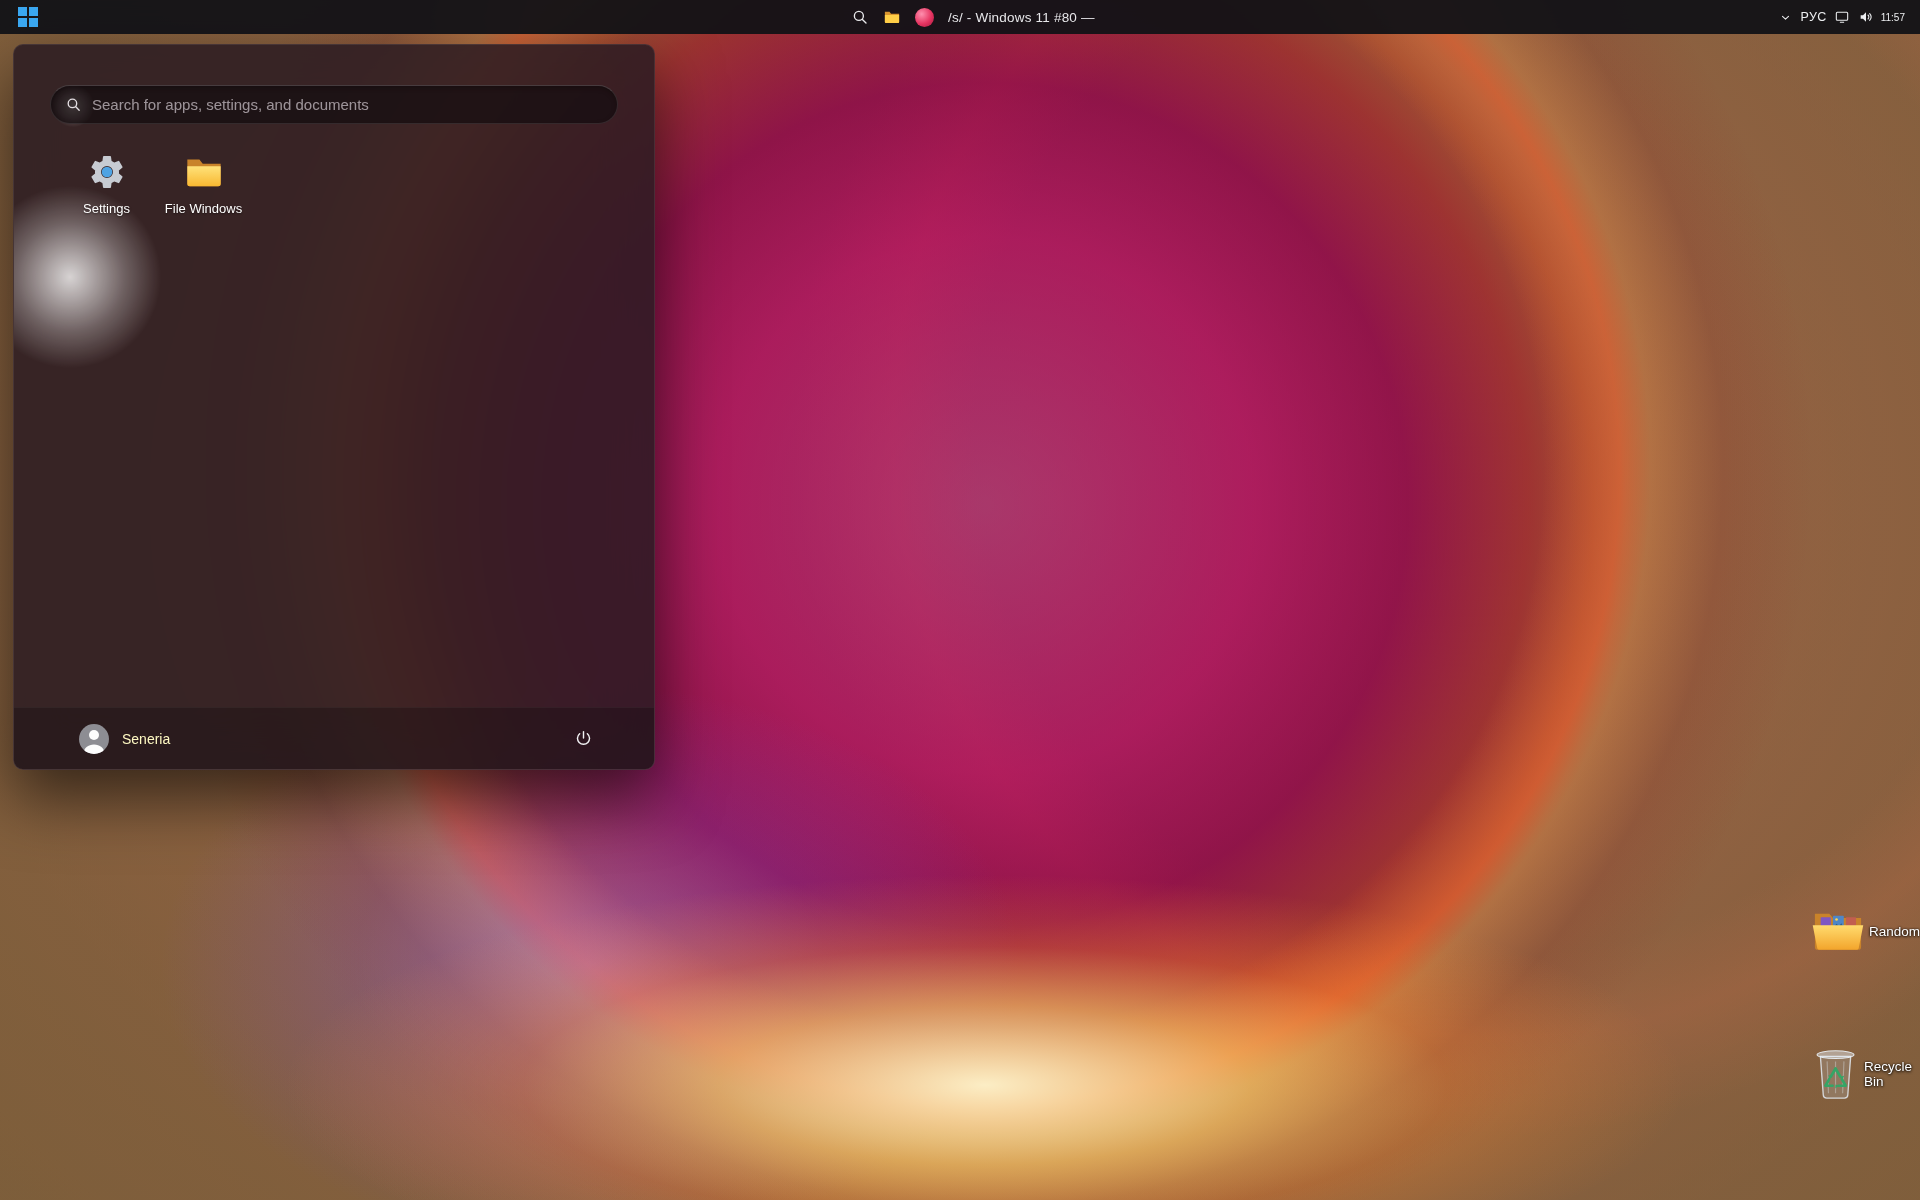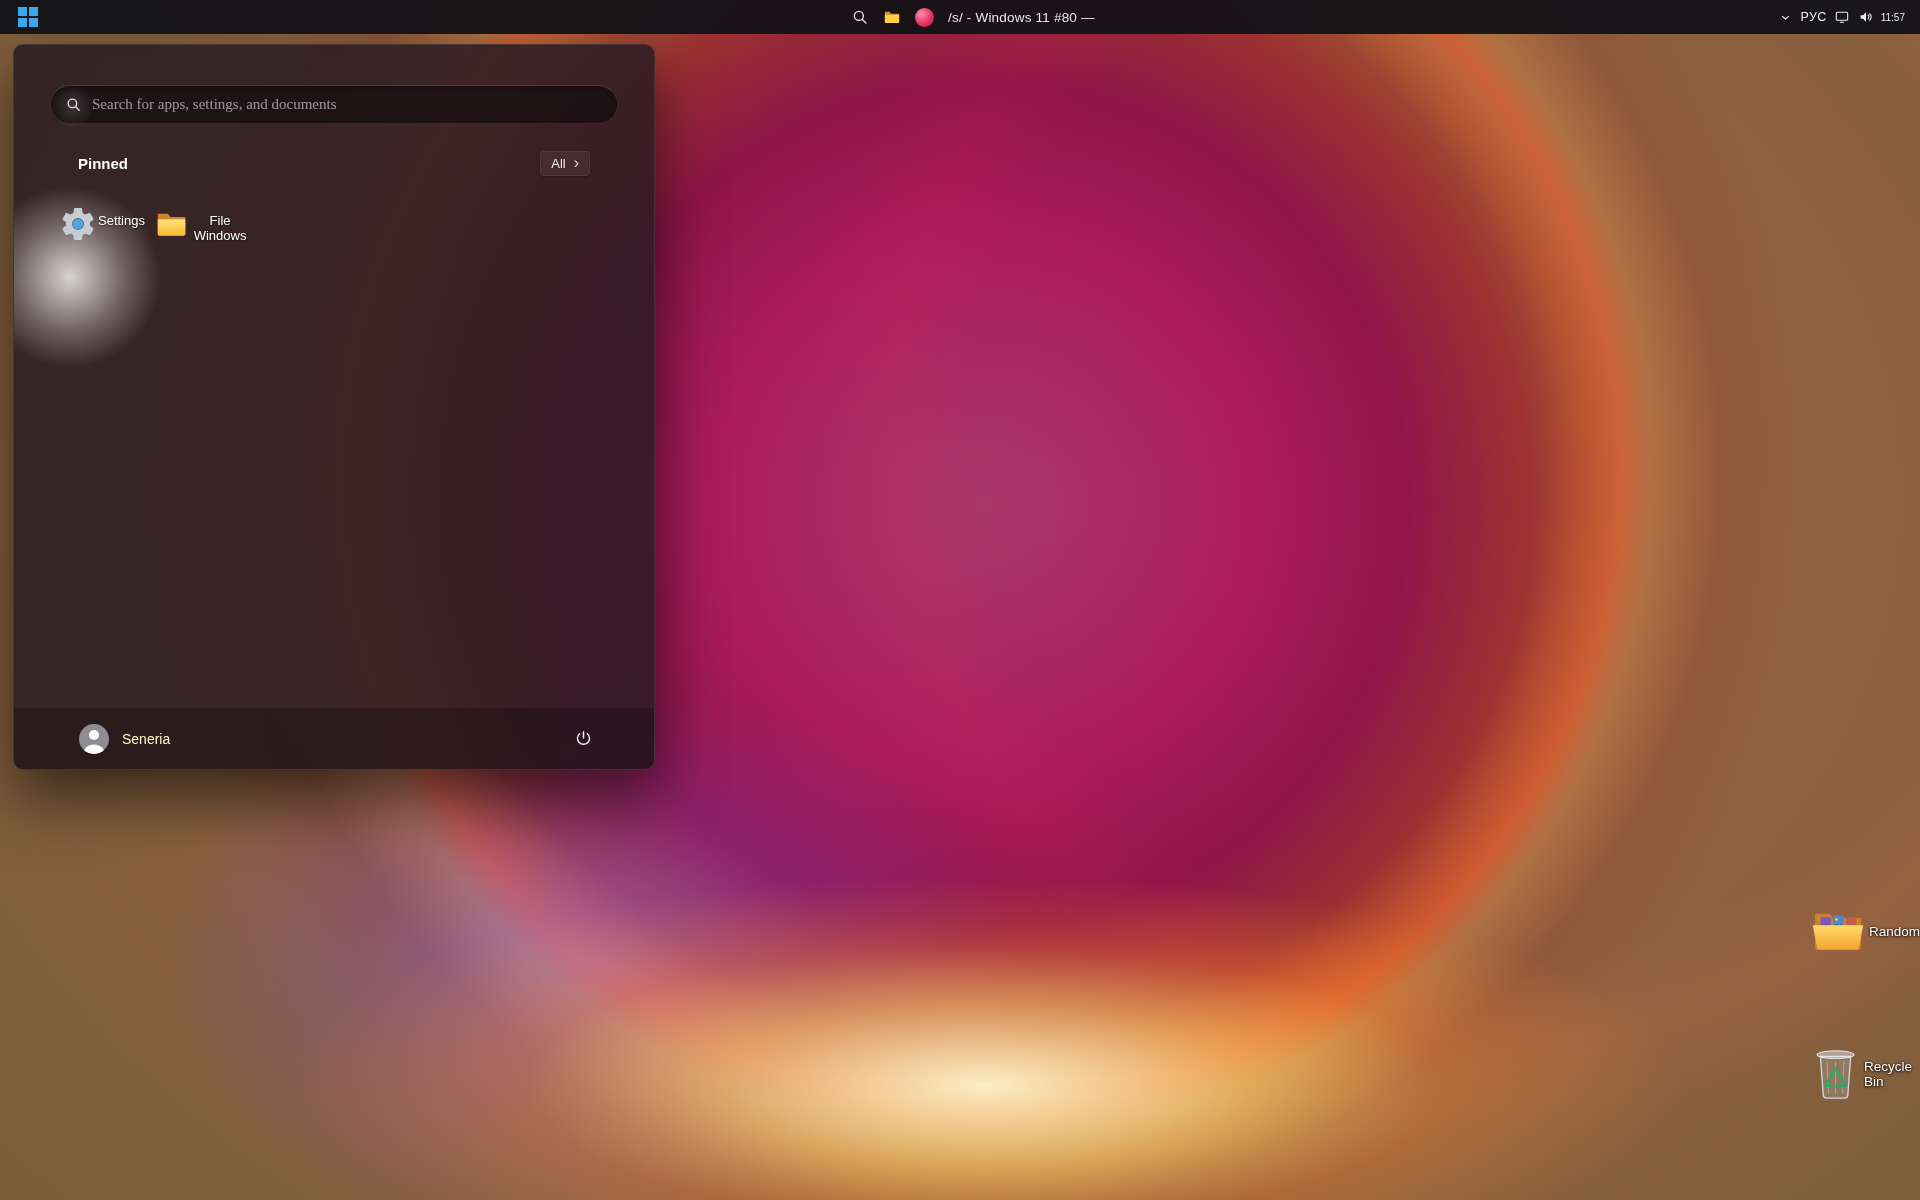--- a/index.html
+++ b/index.html
@@ -51,33 +51,33 @@
     background:radial-gradient(circle,rgba(255,255,255,0.80) 0%,rgba(255,255,255,0.28) 42%,rgba(255,255,255,0) 70%)}
   .glow-search{left:38px;top:40px;width:42px;height:42px;
     background:radial-gradient(circle,rgba(255,255,255,0.45),rgba(255,255,255,0) 72%)}
 
   .search-wrap{position:relative;z-index:1;margin:40px 36px 0;height:39px;border-radius:20px;
     background:rgba(16,10,13,0.66);
     border:1px solid rgba(255,255,255,0.10);border-top-color:rgba(255,255,255,0.18);
     display:flex;align-items:center;padding:0 14px;box-shadow:0 2px 5px rgba(0,0,0,0.25) inset}
   .search-wrap .s-icon{width:17px;height:17px;color:#e3dee2;flex:none}
   .search-wrap input{flex:1;margin-left:10px;background:transparent;border:none;outline:none;
-    color:#fff;font-size:15px;caret-color:#fff;font-family:Liberation Serif, serif}
+    color:#fff;font-size:15px;caret-color:#fff;font-family:Liberation Sans, sans-serif}
   .search-wrap input::placeholder{color:rgba(235,228,234,0.62)}
 
   .pinned-head{position:relative;z-index:1;display:flex;align-items:center;justify-content:space-between;
     margin:27px 64px 0}
   .pinned-title{color:#fff;font-size:15px;font-weight:700}
   .all-btn{display:flex;align-items:center;gap:8px;padding:4px 10px;border-radius:4px;
     background:rgba(255,255,255,0.06);border:1px solid rgba(255,255,255,0.07);
     color:#f0edf0;font-size:13px;box-shadow:0 1px 2px rgba(0,0,0,0.3)}
   .all-btn .chev{font-size:16px;line-height:1;margin-top:-2px;color:#d9d4d9}
 
   .tiles{position:relative;z-index:1;display:flex;margin:16px 44px 0}
-  .tile{width:97px;height:90px;display:flex;
+  .tile{width:97px;height:90px;display:flex;flex-direction:column;align-items:center;
     padding-top:12px;border-radius:6px;color:#fff}
   .tile .t-icon{width:40px;height:40px}
   .tile .t-label{margin-top:9px;font-size:13px;color:#fff;text-shadow:0 1px 2px rgba(0,0,0,0.5)}
 
   .menu-footer{position:absolute;left:0;right:0;bottom:0;height:62px;z-index:1;
     display:flex;align-items:center;justify-content:space-between;
     padding:0 52px 0 56px;background:rgba(18,11,15,0.35);
     border-top:1px solid rgba(255,255,255,0.045)}
   .user{display:flex;align-items:center;gap:13px;color:#fef9c3;font-size:14px;padding:5px 9px;border-radius:6px}
   .avatar{width:30px;height:30px;border-radius:50%;background:#8d8d93;overflow:hidden;
@@ -162,27 +162,20 @@
     <div class="menu-glow glow-search"></div>
 
     <div class="search-wrap">
       <svg class="s-icon" viewBox="0 0 24 24" fill="none" stroke="currentColor" stroke-width="1.9" stroke-linecap="round">
         <circle cx="10.5" cy="10.5" r="6"></circle>
           <path d="M15.2 15.2 20 20"></path>
       </svg>
       <input type="text" autofocus="" placeholder="Search for apps, settings, and documents" style="">
     </div>
 
-    <div class="pinned-head">
-      <span class="pinned-title">Pinned</span>
-      <button class="all-btn">
-        <span>All</span>
-        <span class="chev">›</span>
-      </button>
-    </div>
 
     <div class="tiles">
       <button class="tile">
         <svg class="t-icon" viewBox="0 0 24 24">
           <circle cx="12" cy="12" r="3.2" fill="#4fa3e3"></circle>
           <path fill="#c7cbd2" fill-rule="evenodd" d="M19.14 12.94c.04-.31.06-.63.06-.94s-.02-.63-.07-.94l2.03-1.58a.49.49 0 0 0 .12-.61l-1.92-3.32a.49.49 0 0 0-.59-.22l-2.39.96c-.5-.38-1.03-.7-1.62-.94l-.36-2.54a.48.48 0 0 0-.48-.41h-3.84a.48.48 0 0 0-.47.41l-.36 2.54c-.59.24-1.13.57-1.62.94l-2.39-.96a.49.49 0 0 0-.59.22L2.74 8.87a.49.49 0 0 0 .12.61l2.03 1.58c-.05.31-.09.63-.09.94s.02.63.07.94l-2.03 1.58a.49.49 0 0 0-.12.61l1.92 3.32c.12.22.37.29.59.22l2.39-.96c.5.38 1.03.7 1.62.94l.36 2.54c.04.24.24.41.48.41h3.84c.24 0 .44-.17.47-.41l.36-2.54c.59-.24 1.13-.56 1.62-.94l2.39.96c.22.08.47 0 .59-.22l1.92-3.32a.49.49 0 0 0-.12-.61l-2.01-1.58zM12 15.6A3.6 3.6 0 1 1 12 8.4a3.6 3.6 0 0 1 0 7.2z"></path>
         </svg>
         <span class="t-label">Settings</span>
       </button>
 

